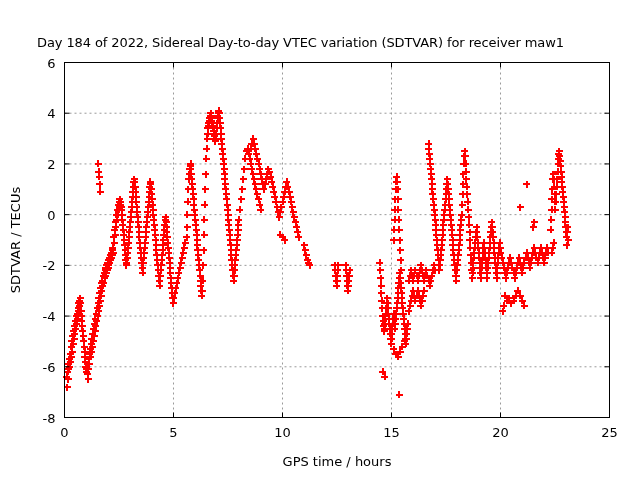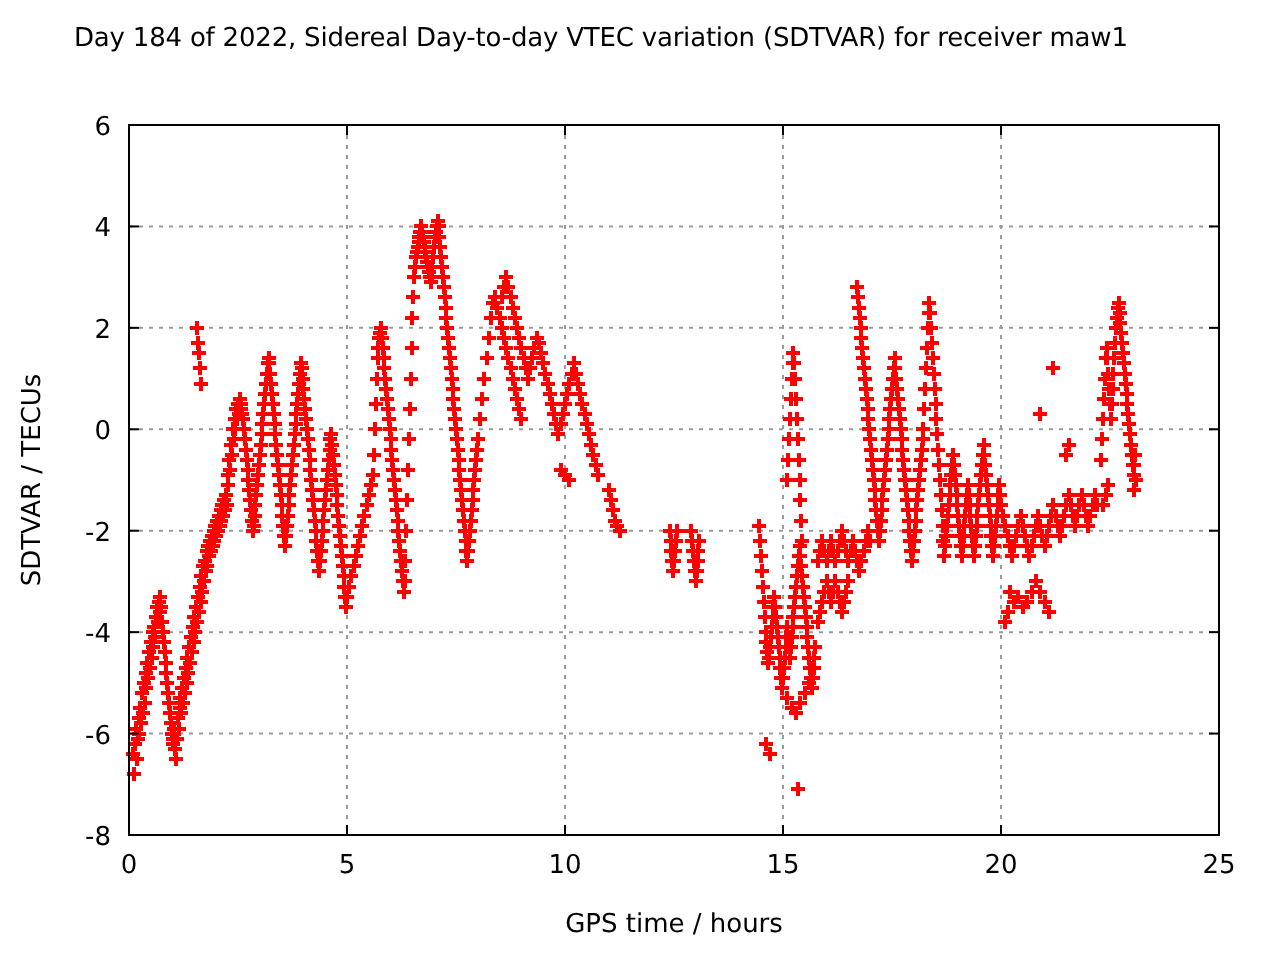--- a/index.html
+++ b/index.html
@@ -1,19 +1,19 @@
 <!DOCTYPE html>
 <html><head>
 <meta charset="utf-8">
 <style>
   html,body{margin:0;padding:0;background:#ffffff;}
   body{width:640px;height:480px;overflow:hidden;
        font-family:"DejaVu Sans","Liberation Sans",sans-serif;color:#000;}
   #root{position:relative;width:640px;height:480px;}
-  #chart-title{position:absolute;left:37px;top:12px;font-size:13px;
+  #chart-title{position:absolute;left:37px;top:35px;font-size:13px;
                letter-spacing:-0.1px;white-space:nowrap;color:#000;}
   #plot-svg{position:absolute;left:0;top:0;width:640px;height:480px;}
   .axis-label{font-size:13px;fill:#000;}
   .tick-label{font-size:13px;fill:#000;}
 </style>
 </head>
 <body>
 
 <div id="root">
 

